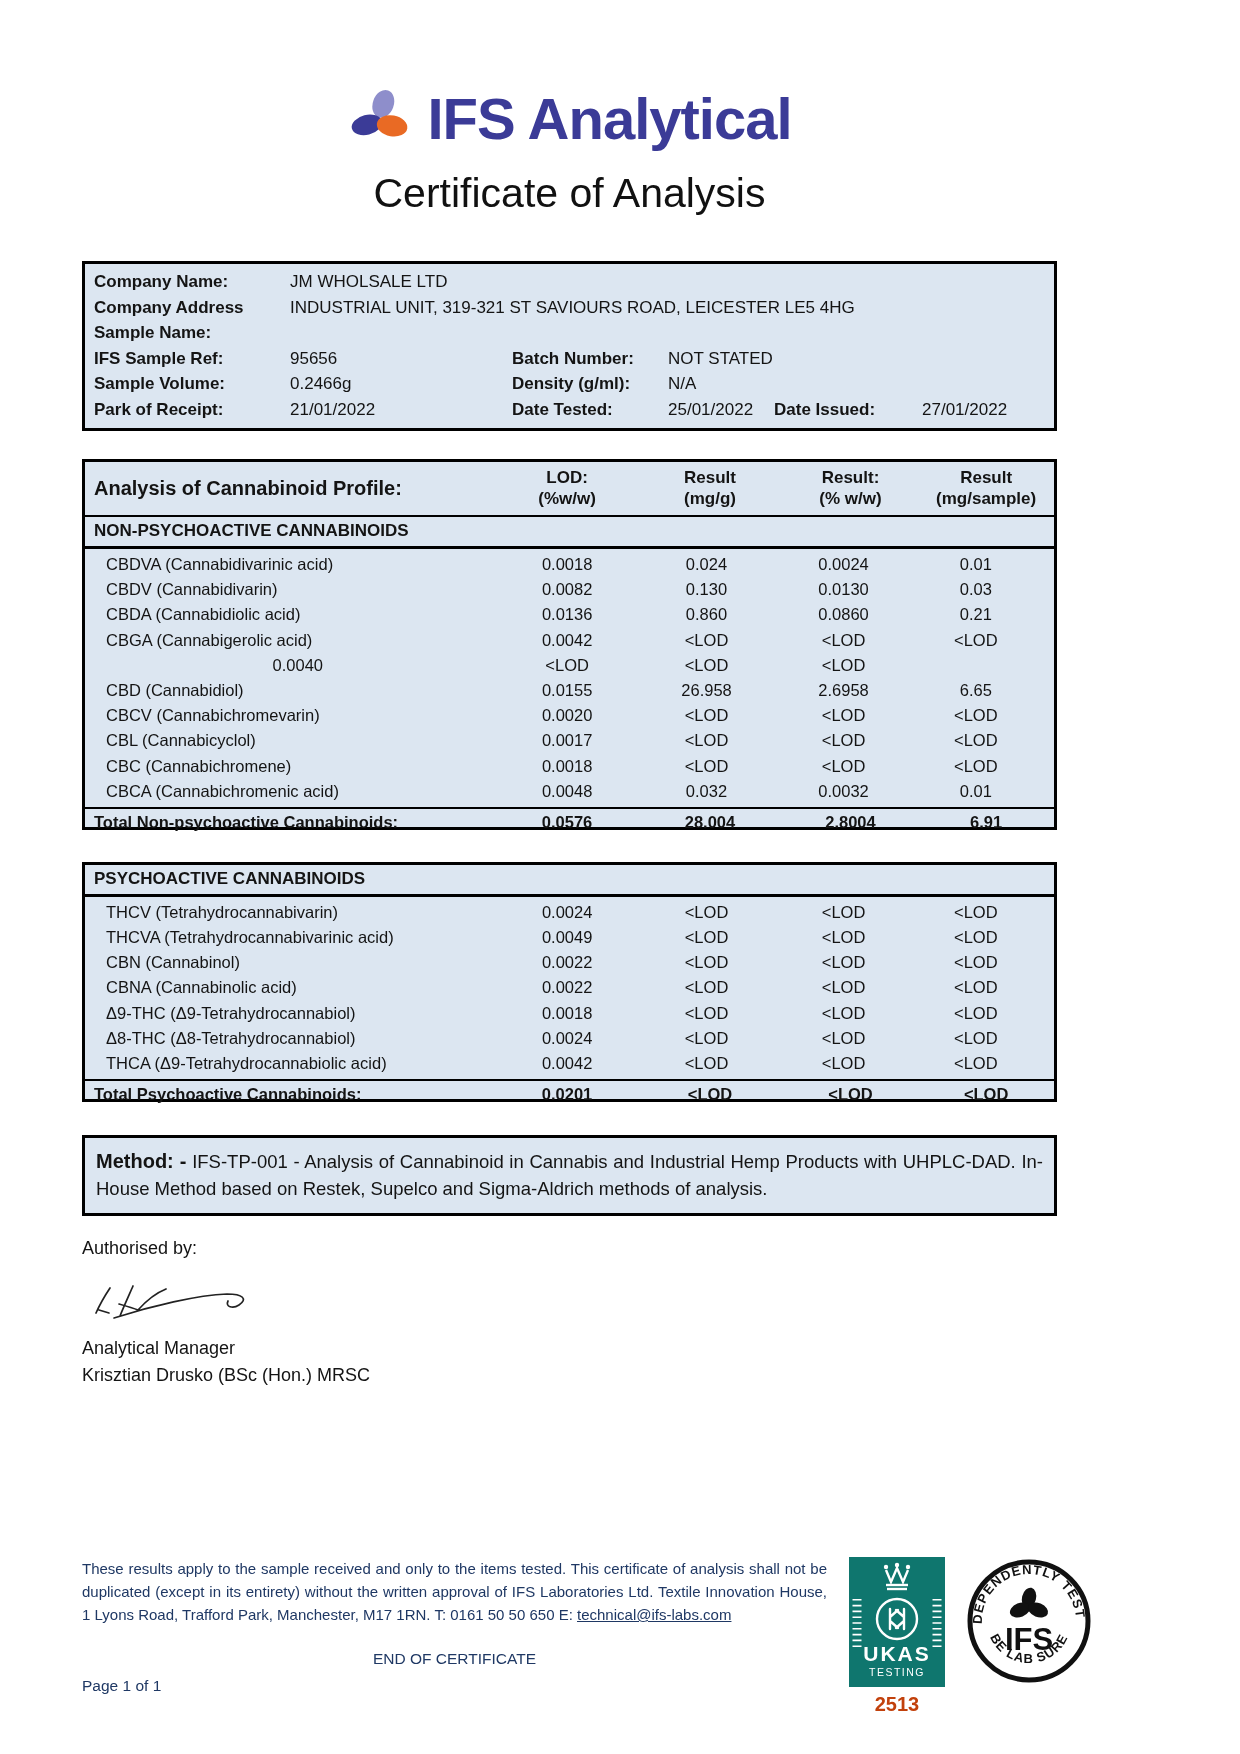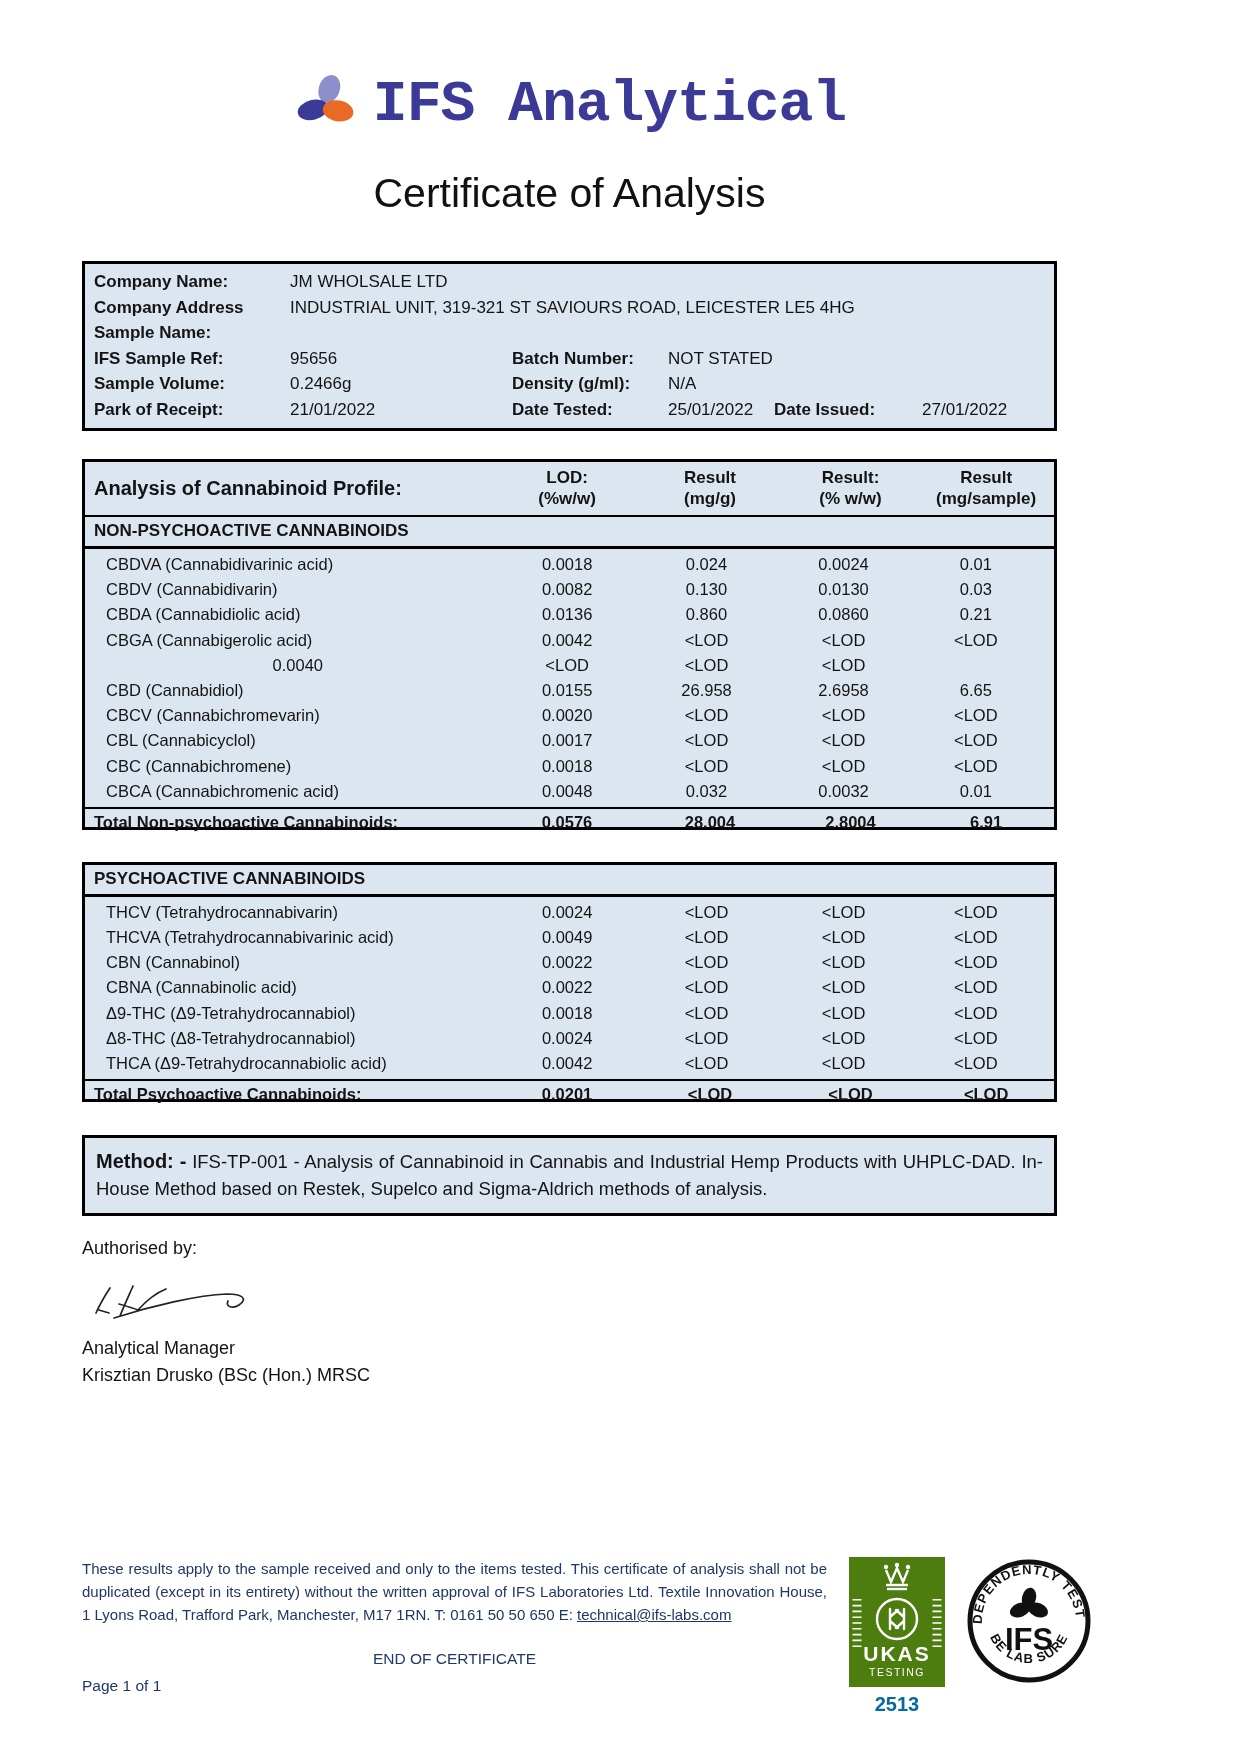--- a/index.html
+++ b/index.html
@@ -4,21 +4,21 @@
 <style>
   * { box-sizing: border-box; margin: 0; padding: 0; }
   body {
     width: 1240px; height: 1754px; background: #ffffff;
     font-family: "Liberation Sans", sans-serif; color: #141414;
   }
   .page { position: relative; width: 1240px; height: 1754px; overflow: hidden; }
   .content { width: 975px; margin-left: 82px; padding-top: 72px; }
 
   
-  .brand-row { display: flex; align-items: flex-start; justify-content: center; gap: 14px; height: 92px; font-family: Liberation Mono, monospace; }
+  .brand-row { display: flex; align-items: center; justify-content: center; gap: 14px; height: 92px; }
   .brand-text { font-size: 58px; font-weight: bold; letter-spacing: -1px; color: #3b3b97; }
   .cert-title { text-align: center; font-size: 41px; font-weight: 400; color: #111; margin-top: 6px; }
 
   
   .info-box {
     margin-top: 44px; background: #dce6f1; border: 3px solid #000;
     padding: 5px 0 6px 0;
   }
   .info-row {
     display: grid; font-size: 17px; line-height: 25.5px;
@@ -62,22 +62,22 @@
   .sig-name { font-size: 18px; line-height: 27px; margin-top: 4px; }
 
   
   .footer { display: flex; margin-top: 168px; margin-left: 82px; align-items: flex-start; }
   .disc-col { width: 745px; color: #1f3864; }
   .disclaimer { font-size: 15px; line-height: 23px; text-align: justify; }
   .disclaimer a { color: #1f3864; }
   .end-cert { text-align: center; margin-top: 24px; font-size: 15.5px; }
   .page-num { margin-top: 9px; font-size: 15.5px; }
   .ukas-col { width: 96px; margin-left: 22px; text-align: center; }
-  .ukas-box { width: 96px; height: 130px; background: #4d7c0f; position: relative; }
-  .ukas-num { margin-top: 6px; font-size: 20px; font-weight: bold; color: #0369a1; }
+  .ukas-box { width: 96px; height: 130px; background: #0f766e; position: relative; }
+  .ukas-num { margin-top: 6px; font-size: 20px; font-weight: bold; color: #c2410c; }
   .ifs-col { margin-left: 20px; }
 </style>
 </head>
 <body>
 
 <div class="page">
   <div class="content">
 
     <div class="brand-row">
       <span>

